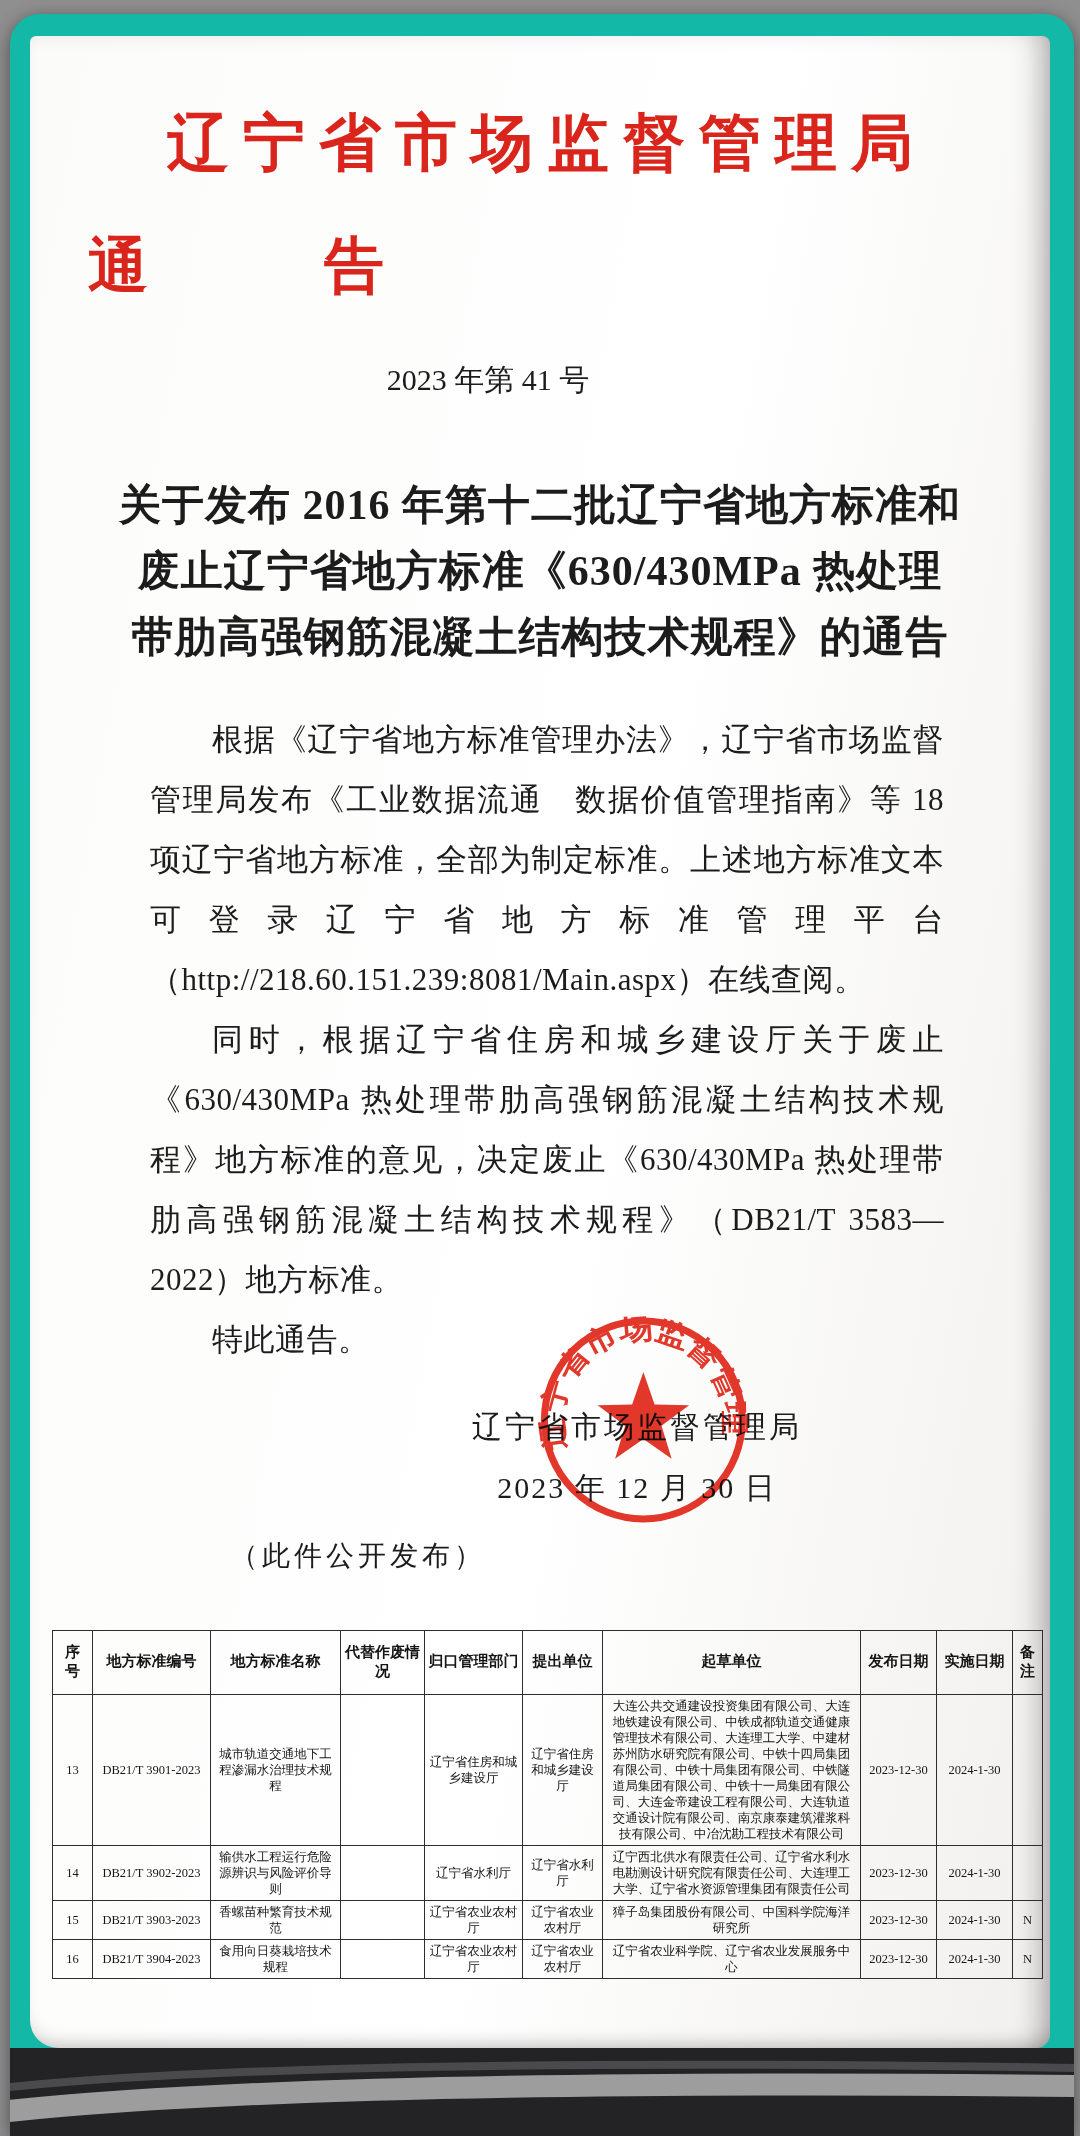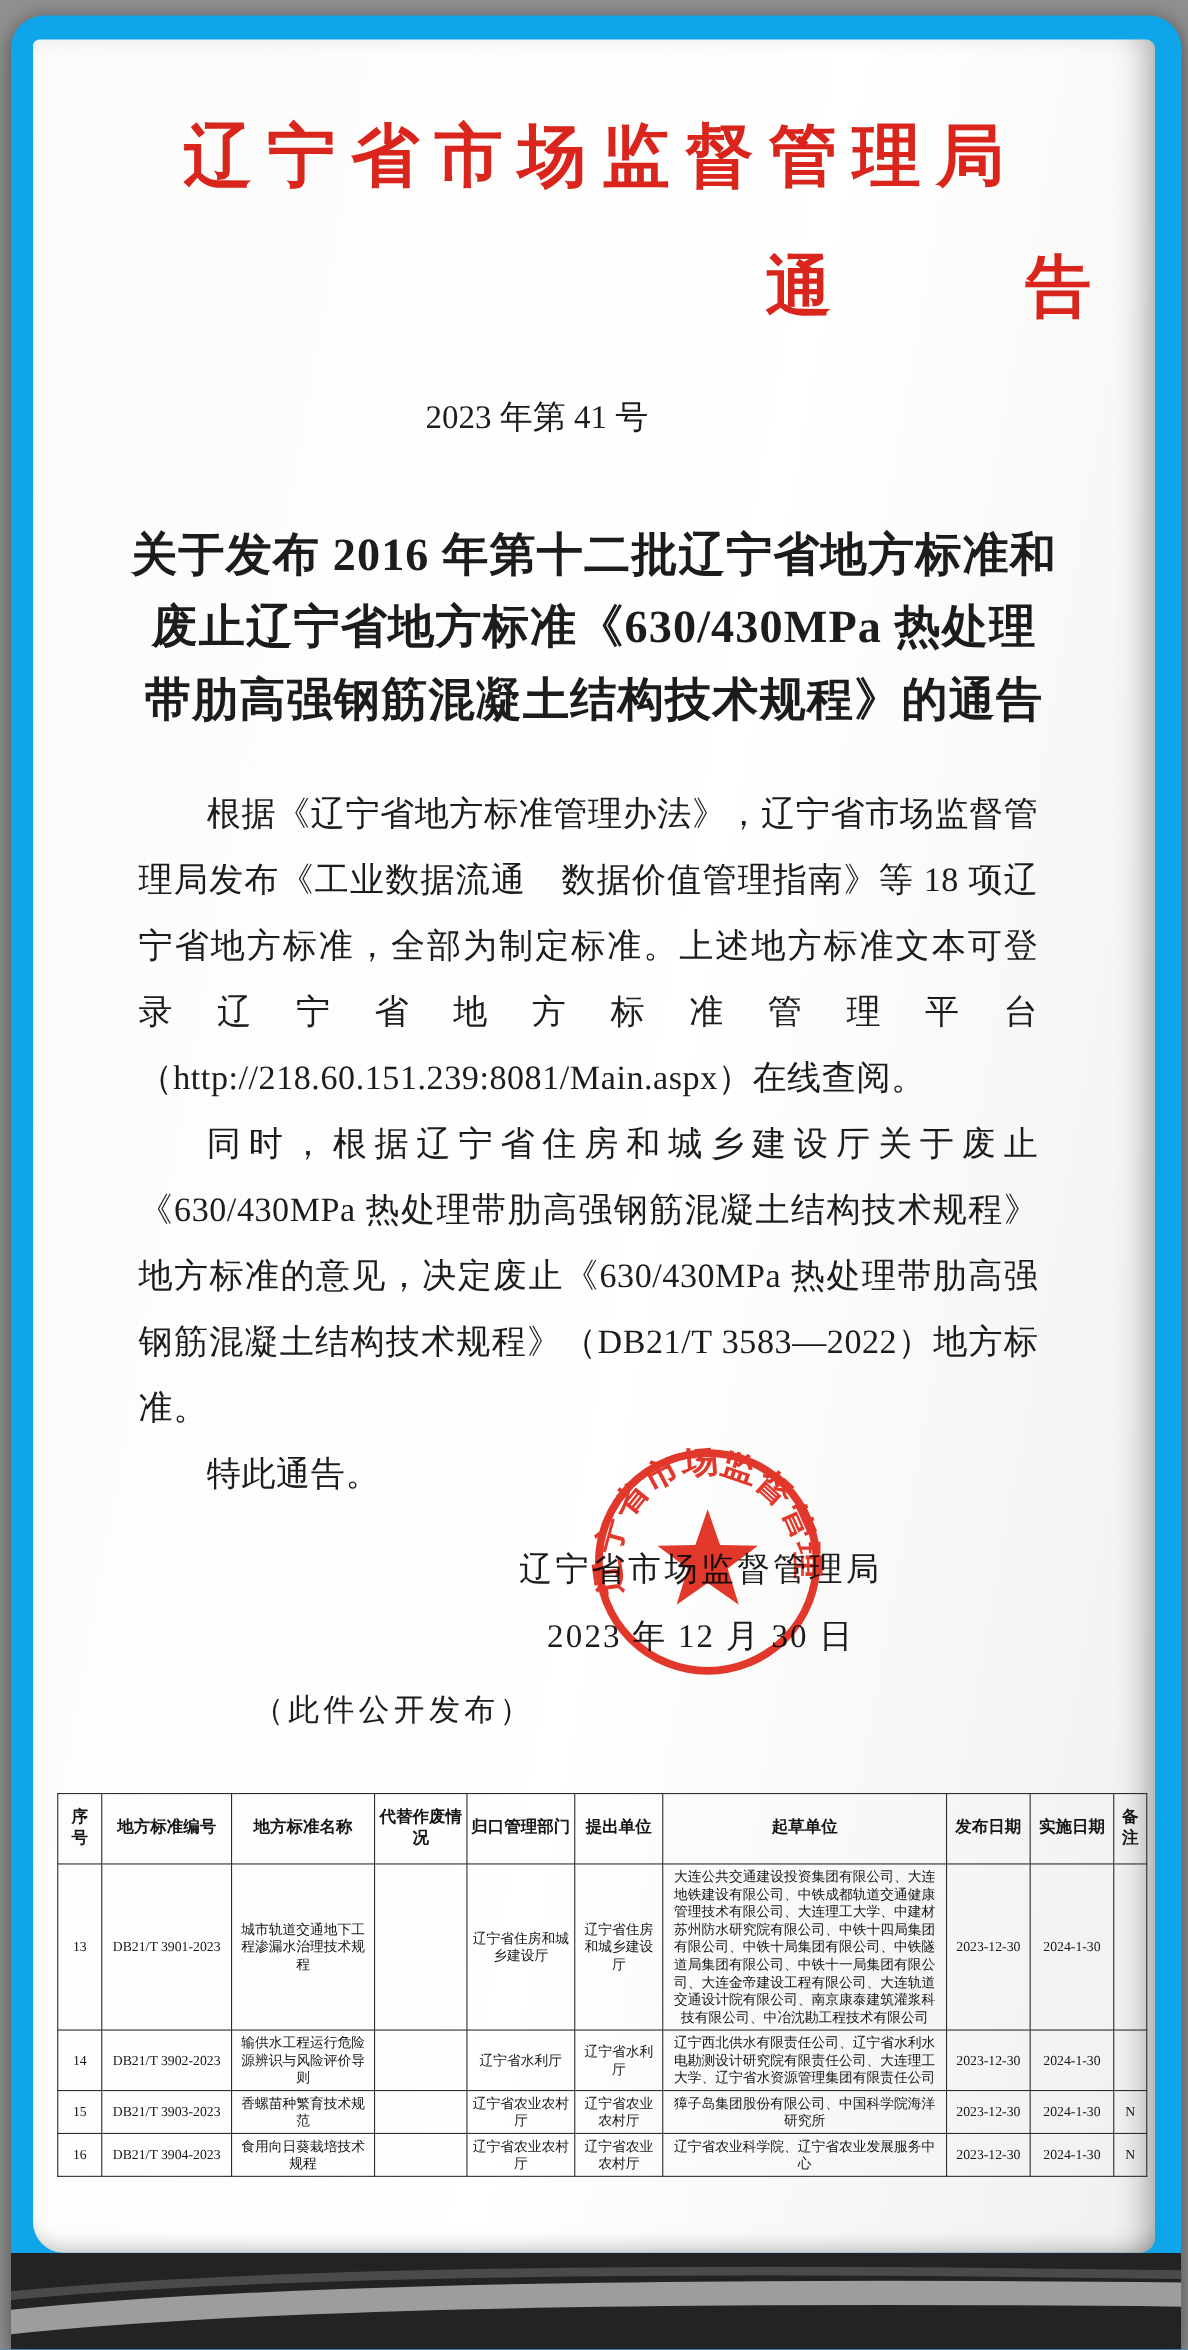--- a/index.html
+++ b/index.html
@@ -6,52 +6,52 @@
   html,body { width:1080px; height:2136px; }
   body {
     position:relative; overflow:hidden;
     background:#8f8f90;
     font-family:"Liberation Serif","DejaVu Serif",serif;
     color:#1c1c1c;
   }
   
   .frame {
     position:absolute; left:10px; right:6px; top:14px; bottom:0;
-    background:#0ea5e9;
+    background:#14b8a6;
     border-radius:30px 30px 0 0;
     box-shadow:0 4px 18px rgba(0,0,0,.45);
   }
   
   .paper {
     position:absolute; left:20px; right:24px; top:22px; bottom:88px;
     background:linear-gradient(100deg,#fbfbfa 0%,#ffffff 55%,#f2f1ef 96%);
     border-radius:6px 8px 14px 28px;
     box-shadow:inset -22px 0 28px -14px rgba(0,0,0,.30), inset 0 -14px 20px -12px rgba(0,0,0,.22);
     overflow:hidden;
   }
   .doc-title {
     margin-top:72px; text-align:center;
     font-size:62px; line-height:1.16; font-weight:bold;
     color:#d9251c; letter-spacing:14px; text-indent:14px;
   }
   .notice-type {
-    margin-top:52px; text-align:right;
+    margin-top:52px; text-align:left;
     font-size:60px; line-height:1.16; font-weight:bold;
-    color:#d9251c; letter-spacing:58px; text-indent:58px;font-family:Liberation Mono, monospace;
+    color:#d9251c; letter-spacing:58px; text-indent:58px;
   }
   .doc-number {
     margin-top:58px; text-align:center; font-size:30px; line-height:40px;
     transform:translateX(-52px);
   }
   .heading { margin-top:72px; }
   .heading div {
     text-align:center; font-weight:bold; font-size:42px; line-height:66px;
     letter-spacing:1px;
   }
-  .body-text { margin:40px 106px 0 96px; }
+  .body-text { margin:40px 106px 0 120px; }
   .body-text p {
     font-size:31px; line-height:60px; text-align:justify; text-indent:2em;
     letter-spacing:.5px;
   }
   .attachment {
     margin:58px 90px 0 100px; font-size:31px; line-height:44px; text-indent:103px;
   }
   .sig-block {
     position:relative; margin:36px 248px 0 auto; width:max-content;
     text-align:center; z-index:1;

